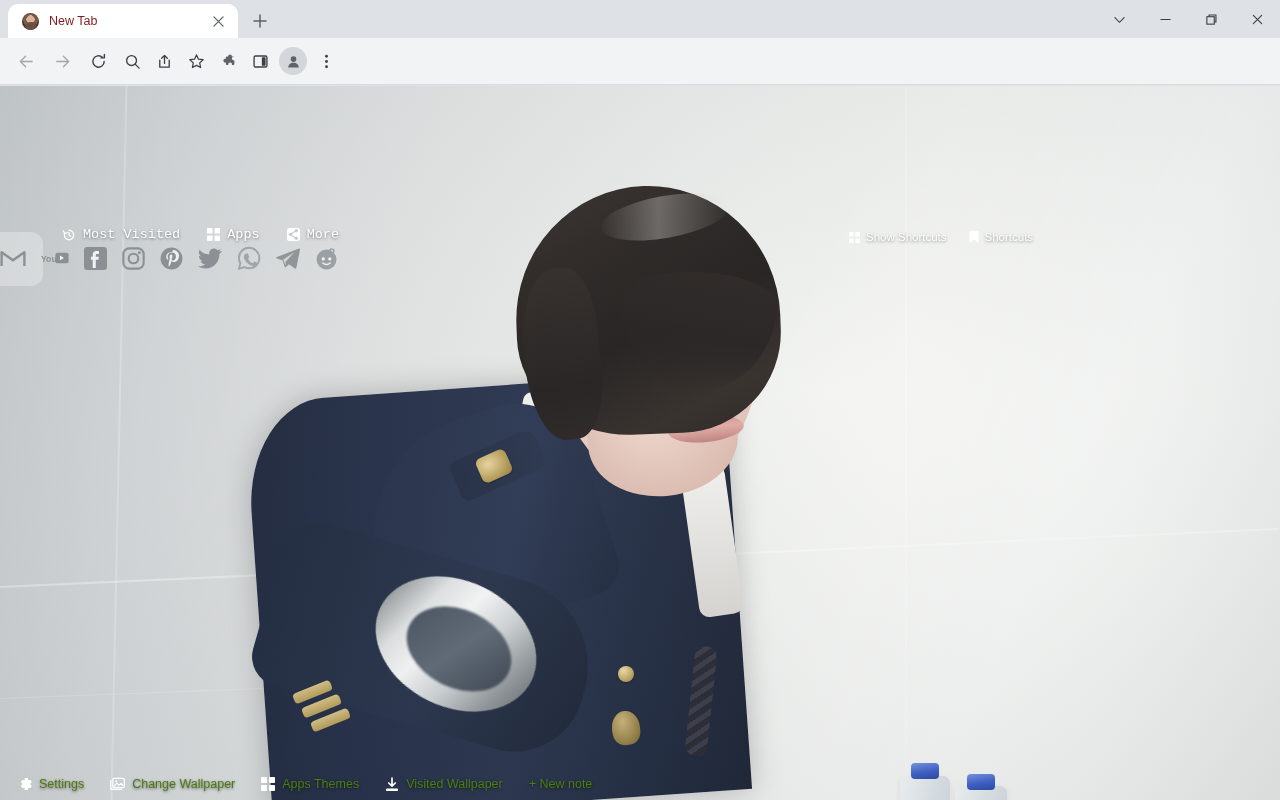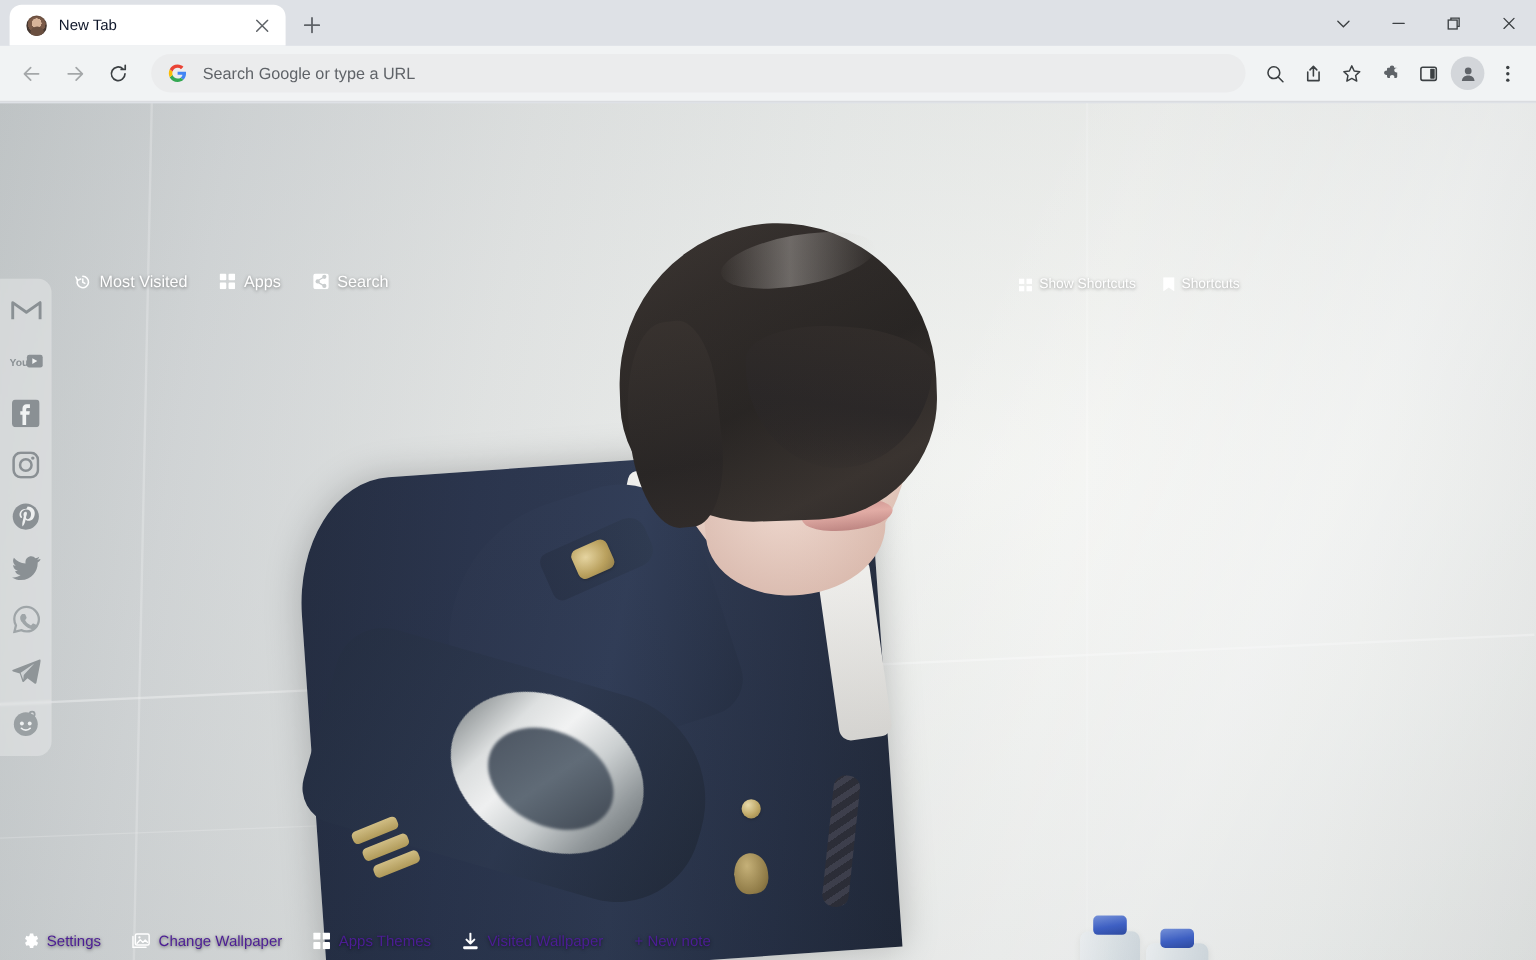--- a/index.html
+++ b/index.html
@@ -27,21 +27,21 @@
     background:radial-gradient(circle at 50% 38%, #d8b49a 0 30%, #7a5a48 31% 55%, #4b3b33 56% 100%);
     box-shadow:inset 0 0 0 1px rgba(0,0,0,.12);
     flex:0 0 auto; overflow:hidden; position:relative;
   }
   .tab-favicon::after{
     content:""; position:absolute; left:50%; top:54%;
     width:11px; height:9px; transform:translateX(-50%);
     background:#6a4f40; border-radius:50% 50% 0 0;
   }
   .tab-title {
-    font-size:12.5px; color:#0f172a; margin-left:10px;
+    font-size:12.5px; color:#7f1d1d; margin-left:10px;
     white-space:nowrap; overflow:hidden; text-overflow:ellipsis; flex:1;
   }
   .tab-close {
     width:20px; height:20px; border-radius:50%;
     display:flex; align-items:center; justify-content:center;
     flex:0 0 auto;
   }
   .tab-close svg { width:11px; height:11px; }
   .newtab-btn {
     width:28px; height:28px; margin-left:8px; margin-bottom:3px;
@@ -312,20 +312,21 @@
 
   .topnav {
     position:absolute; left:62px; top:141px;
     display:flex; align-items:center; gap:27px;
   }
   .nt-link {
     display:flex; align-items:center; gap:7px;
     color:#fff; font-size:13.5px;
     text-shadow:0 1px 3px rgba(0,0,0,.45);
     white-space:nowrap;
+    font-family:Liberation Mono, monospace;
   }
   .nt-link svg { display:block; }
 
   .searchwrap {
     position:absolute; left:460px; top:126px; width:362px;
   }
   .search-input {
     width:100%; height:34px; background:transparent; border:none; outline:none;
     color:#fff; font-size:17px; font-family:"Liberation Sans", sans-serif;
     padding:0 34px 0 10px;
@@ -347,35 +348,35 @@
   .toggle-item {
     display:flex; align-items:center; gap:6px;
     color:#fff; font-size:11.5px;
     text-shadow:0 1px 3px rgba(0,0,0,.4); white-space:nowrap;
   }
 
   .sidebar {
     position:absolute; left:0; top:146px; width:43px; padding:12px 0 14px;
     background:rgba(255,255,255,.30);
     border-radius:0 12px 12px 0;
-    display:flex; flex-direction:column; align-items:center; gap:15px;
+    display:flex; flex-direction:row; align-items:center; gap:15px;
     backdrop-filter:blur(1px);
   }
   .side-item {
     width:28px; height:28px;
     display:flex; align-items:center; justify-content:center;
   }
 
   .bottombar {
     position:absolute; left:0; bottom:0; width:1280px; height:32px;
     display:flex; align-items:center; padding-left:18px; gap:26px;
   }
   .bb-item {
     display:flex; align-items:flex-start; gap:7px;
-    color:#4c1d95; font-size:12.5px;
+    color:#4d7c0f; font-size:12.5px;
     text-shadow:0 1px 3px rgba(0,0,0,.55); white-space:nowrap;
   }
 </style>
 </head>
 <body>
 
 <div class="browser">
 
   <div class="tabstrip">
     <div class="tab">
@@ -429,29 +430,20 @@
           <path d="M3 9h12M10 3.5L15.5 9 10 14.5" stroke="#3c4043" stroke-width="1.5" fill="none" stroke-linecap="round" stroke-linejoin="round"></path>
         </svg>
     </div>
     <div class="nav-btn">
       <svg viewBox="0 0 18 18">
         <path d="M15 9a6 6 0 1 1-1.9-4.4" stroke="#3c4043" stroke-width="1.5" fill="none" stroke-linecap="round"></path>
         <path d="M15.2 1.6v3.6h-3.6" stroke="#3c4043" stroke-width="1.5" fill="none" stroke-linecap="round" stroke-linejoin="round"></path>
       </svg>
     </div>
 
-    <div class="omnibox">
-      <svg class="g-logo" viewBox="0 0 48 48">
-        <path fill="#4285F4" d="M45.1 24.5c0-1.6-.1-2.8-.4-4H24v7.3h12.1c-.2 2-1.6 5-4.5 7l6.9 5.3c4.1-3.8 6.6-9.4 6.6-15.6z"></path>
-        <path fill="#34A853" d="M24 46c6 0 11-2 14.5-5.4l-6.9-5.3c-1.9 1.3-4.4 2.2-7.6 2.2-5.8 0-10.7-3.8-12.5-9.1l-7.2 5.5C7.8 41.1 15.3 46 24 46z"></path>
-        <path fill="#FBBC05" d="M11.5 28.4c-.5-1.4-.7-2.9-.7-4.4s.3-3 .7-4.4l-7.2-5.6C2.8 16.9 2 20.4 2 24s.8 7.1 2.3 10l7.2-5.6z"></path>
-        <path fill="#EA4335" d="M24 10.6c3.3 0 6.2 1.1 8.5 3.3l6.1-6.1C34.9 4.3 30 2 24 2 15.3 2 7.8 6.9 4.3 14l7.2 5.6C13.3 14.4 18.2 10.6 24 10.6z"></path>
-      </svg>
-      <div class="omnibox-text">Search Google or type a URL</div>
-    </div>
 
     <div class="tb-icon">
       <svg viewBox="0 0 18 18">
           <circle cx="8" cy="8" r="5.2" stroke="#3c4043" stroke-width="1.4" fill="none"></circle>
           <path d="M11.8 11.8L16 16" stroke="#3c4043" stroke-width="1.4" stroke-linecap="round"></path>
         </svg>
     </div>
     <div class="tb-icon">
       <svg viewBox="0 0 18 18">
         <path d="M4 7.5V15h10V7.5" stroke="#3c4043" stroke-width="1.4" fill="none" stroke-linecap="round" stroke-linejoin="round"></path>
@@ -584,21 +576,21 @@
           <span>Apps</span>
         </div>
         <div class="nt-link">
           <svg width="13" height="13" viewBox="0 0 14 14">
             <rect x="0" y="0" width="14" height="14" rx="2.4" fill="#fff"></rect>
             <path d="M9.4 3.2L4.8 5.9M4.8 8.1l4.6 2.7" stroke="#c9cdce" stroke-width="1.1"></path>
             <circle cx="10" cy="2.9" r="1.9" fill="#c9cdce"></circle>
             <circle cx="4" cy="7" r="1.9" fill="#c9cdce"></circle>
             <circle cx="10" cy="11.1" r="1.9" fill="#c9cdce"></circle>
           </svg>
-          <span>Search</span>
+          <span>More</span>
         </div>
       </div>
 
 
       <div class="toggles">
         <div class="toggle-item">
           <svg width="11" height="11" viewBox="0 0 12 12">
             <rect x="0" y="0" width="5" height="5" fill="#fff"></rect>
             <rect x="7" y="0" width="5" height="5" fill="#fff"></rect>
             <rect x="0" y="7" width="5" height="5" fill="#fff"></rect>

